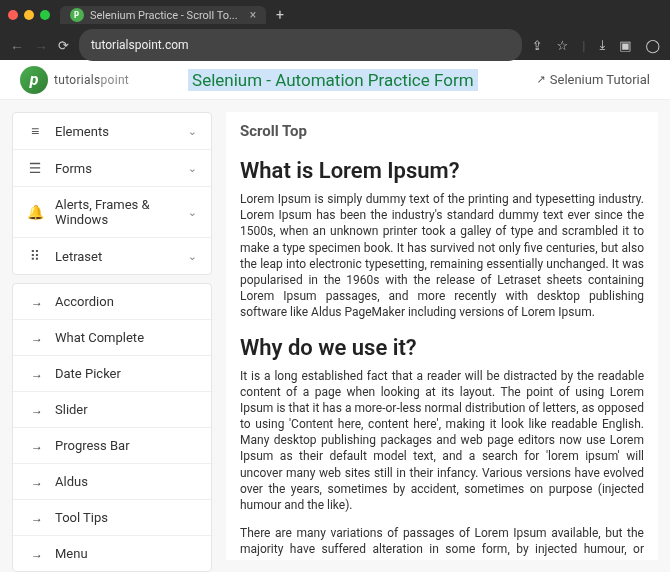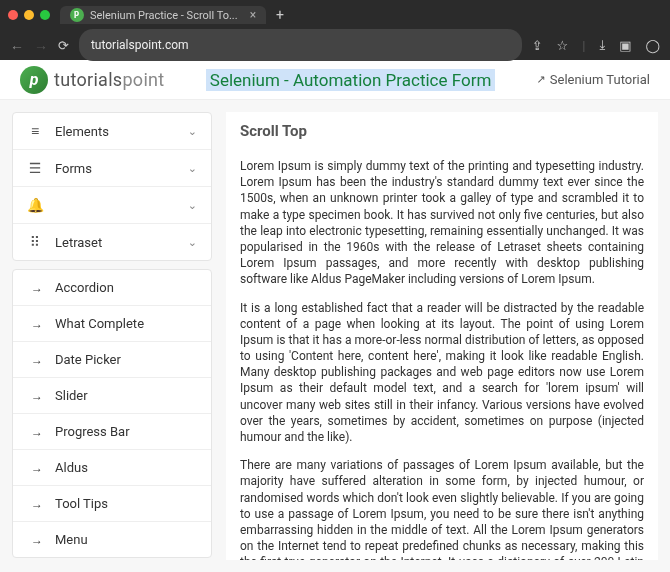--- a/index.html
+++ b/index.html
@@ -26,21 +26,21 @@
   .url-box { flex: 1; background: #444; border-radius: 14px; height: 22px; display: flex; align-items: center; padding: 16px 12px; color: #ccc; font-size: 12px; }
   .url-host { color: #eee; }
   .url-path { color: #aaa; }
   .toolbar-icons { display: flex; gap: 14px; color: #ccc; font-size: 13px; align-items: center; }
   .toolbar-icons span { cursor: pointer; }
 
   
   .page-header { height: 40px; display: flex; align-items: center; padding: 0 20px; border-bottom: 1px solid #eee; justify-content: space-between; }
   .logo { display: flex; align-items: center; gap: 6px; }
   .logo-mark { width: 28px; height: 28px; background: linear-gradient(135deg, #4CAF50, #2E7D32); border-radius: 50%; display: flex; align-items: center; justify-content: center; color: #fff; font-weight: bold; font-size: 16px; font-style: italic; }
-  .logo-text { font-size: 18px; color: #555; letter-spacing: 0.3px; }
+  .logo-text { font-size: 12px; color: #555; letter-spacing: 0.3px; }
   .logo-text .tp2 { color: #888; }
   .page-title { font-size: 17px; color: #15803d; background: #cfe3f9; padding: 1px 4px; }
   .sel-tut { font-size: 13px; color: #555; display: flex; align-items: center; gap: 4px; }
   .ext-icon { font-size: 11px; }
 
   
   .main { display: flex; padding: 12px; gap: 14px; height: calc(572px - 60px - 40px); background: #f7f7f7; }
   .sidebar { width: 200px; flex-shrink: 0; }
   .sb-section { background: #fff; border: 1px solid #e5e5e5; border-radius: 4px; overflow: hidden; }
   .sb-item { display: flex; align-items: center; padding: 10px 14px; border-bottom: 1px solid #eee; cursor: pointer; font-size: 13px; color: #333; gap: 12px; }
@@ -114,20 +114,21 @@
         <span>Elements</span>
         <span class="chev">⌄</span>
       </div>
       <div class="sb-item">
         <span class="sb-icon">☰</span>
         <span>Forms</span>
         <span class="chev">⌄</span>
       </div>
       <div class="sb-item">
         <span class="sb-icon">🔔</span>
+        <span>Alerts, Frames &amp; Windows</span>
         <span class="chev">⌄</span>
       </div>
       <div class="sb-item">
         <span class="sb-icon">⠿</span>
         <span>Letraset</span>
         <span class="chev">⌄</span>
       </div>
     </div>
     <div class="sb-sub">
       <div class="sb-sub-item">
@@ -160,18 +161,20 @@
         </div>
       <div class="sb-sub-item">
           <span class="arrow">→</span>
           <span>Menu</span>
         </div>
     </div>
   </div>
 
   <div class="content">
     <div class="crumb">Scroll Top</div>
+    <h2>What is Lorem Ipsum?</h2>
     <p class="para">Lorem Ipsum is simply dummy text of the printing and typesetting industry. Lorem Ipsum has been the industry's standard dummy text ever since the 1500s, when an unknown printer took a galley of type and scrambled it to make a type specimen book. It has survived not only five centuries, but also the leap into electronic typesetting, remaining essentially unchanged. It was popularised in the 1960s with the release of Letraset sheets containing Lorem Ipsum passages, and more recently with desktop publishing software like Aldus PageMaker including versions of Lorem Ipsum.</p>
+    <h2>Why do we use it?</h2>
     <p class="para">It is a long established fact that a reader will be distracted by the readable content of a page when looking at its layout. The point of using Lorem Ipsum is that it has a more-or-less normal distribution of letters, as opposed to using 'Content here, content here', making it look like readable English. Many desktop publishing packages and web page editors now use Lorem Ipsum as their default model text, and a search for 'lorem ipsum' will uncover many web sites still in their infancy. Various versions have evolved over the years, sometimes by accident, sometimes on purpose (injected humour and the like).</p>
     <p class="para">There are many variations of passages of Lorem Ipsum available, but the majority have suffered alteration in some form, by injected humour, or randomised words which don't look even slightly believable. If you are going to use a passage of Lorem Ipsum, you need to be sure there isn't anything embarrassing hidden in the middle of text. All the Lorem Ipsum generators on the Internet tend to repeat predefined chunks as necessary, making this the first true generator on the Internet. It uses a dictionary of over 200 Latin words, combined with a handful of model sentence structures, to generate Lorem Ipsum which looks reasonable. The generated Lorem Ipsum is therefore always free from repetition, injected humour, or non-characteristic words etc.</p>
 
   </div>
 </div>
 
 </body></html>

